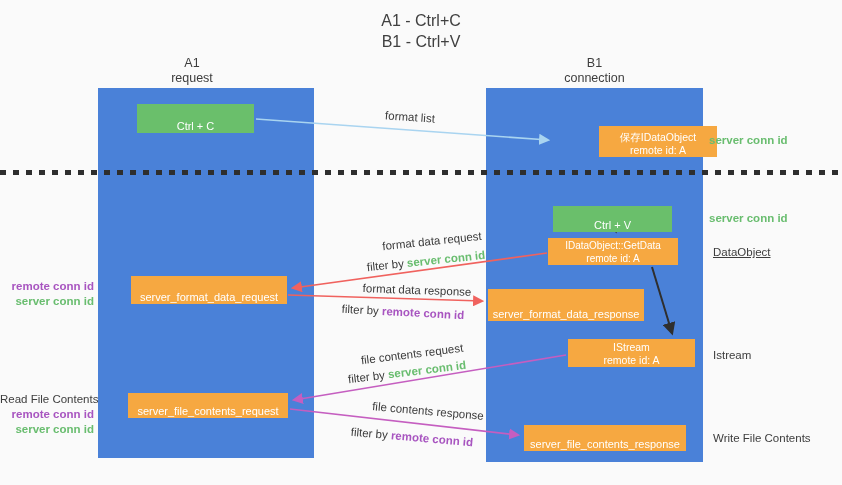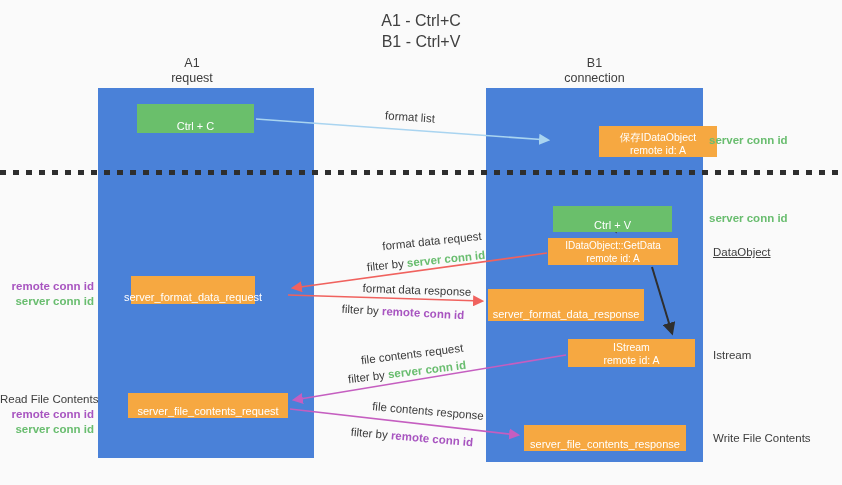--- a/index.html
+++ b/index.html
@@ -142,21 +142,21 @@
 
   <div class="box green" style="left:553px; top:182px; width:119px; height:26px;margin-top:24px;">
     <div>Ctrl + V</div>
   </div>
 
   <div class="box orange" style="left:548px; top:238px; width:130px; height:27px; font-size:10px;">
     <div>IDataObject::GetData</div>
     <div>remote id: A</div>
   </div>
 
-  <div class="box orange" style="left:131px; top:276px; width:124px; height:28px;">
+  <div class="box orange" style="left:131px; top:276px; width:156px; height:28px;">
     <div>server_format_data_request</div>
   </div>
 
   <div class="box orange" style="left:488px; top:289px; width:156px; height:32px;">
     <div>server_format_data_response</div>
   </div>
 
   <div class="box orange" style="left:568px; top:339px; width:127px; height:28px; font-size:10.5px;">
     <div>IStream</div>
     <div>remote id: A</div>

